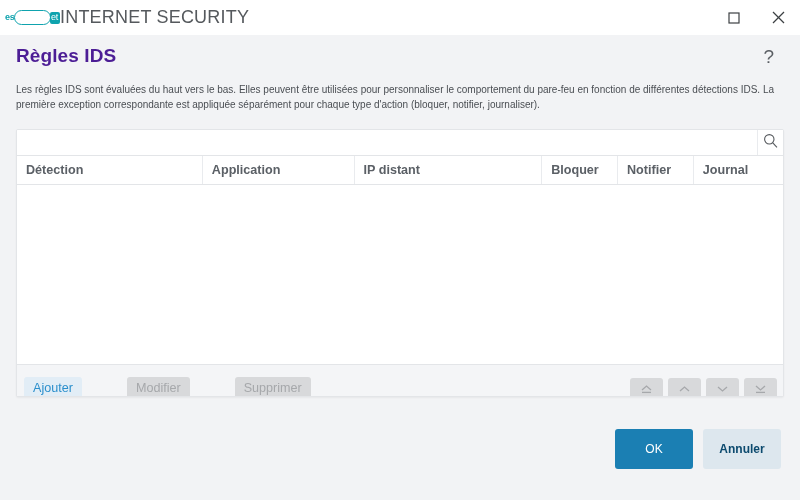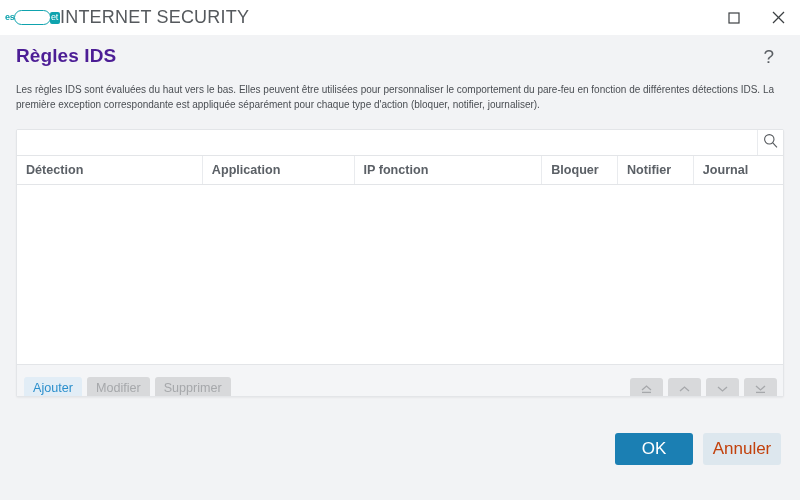--- a/index.html
+++ b/index.html
@@ -224,21 +224,21 @@
     font-family: "Liberation Sans", sans-serif;
     font-size: 12.6px;
     border: none;
     border-radius: 3px;
     padding: 4px 9px;
     cursor: default;
     line-height: 1.25;
     white-space: nowrap;
   }
   .flat-btn.primary { background: #e2edf6; color: #2b8fcc; }
-  .flat-btn.disabled { background: #d8d9db; color: #a6a8ab; }
+  .flat-btn.disabled { background: #d8d9db; color: #a6a8ab; margin-left: 40px; }
 
   .arrow-btn {
     width: 33px;
     height: 21px;
     background: #d8d9db;
     border: none;
     border-radius: 3px;
     display: flex;
     align-items: center;
     justify-content: center;
@@ -250,30 +250,30 @@
   .dialog-footer {
     flex: 1 1 auto;
     display: flex;
     align-items: center;
     justify-content: flex-end;
     gap: 10px;
     padding: 0 19px 0 0;
   }
   .dlg-btn {
     font-family: "Liberation Sans", sans-serif;
-    font-size: 17px;
+    font-size: 12px;
     border: none;
     border-radius: 3px;
     width: 78px;
-    height: 32px;
+    height: 40px;
     cursor: default;
     line-height: 1;
   }
   .dlg-btn.ok { background: #1b7fb3; color: #ffffff; }
-  .dlg-btn.cancel { background: #dde7ee; color: #c2410c; }
+  .dlg-btn.cancel { background: #dde7ee; color: #0c4a6e; font-weight: bold; }
 </style>
 </head>
 <body>
 
 <div class="window">
 
   <div class="titlebar">
     <div class="brand">
       <div class="eset-logo">
         <span class="es">es</span>
@@ -329,21 +329,21 @@
             <col style="width: 19.8%;">
             <col style="width: 24.5%;">
             <col style="width: 9.9%;">
             <col style="width: 9.9%;">
             <col style="width: 11.7%;">
           </colgroup>
         <thead>
           <tr id="header-row">
               <th>Détection</th>
               <th>Application</th>
-              <th>IP fonction</th>
+              <th>IP distant</th>
               <th>Bloquer</th>
               <th>Notifier</th>
               <th>Journal</th>
             </tr>
         </thead>
       </table>
       <div class="table-body" id="table-body"></div>
     </div>
 
     <div class="panel-footer">

